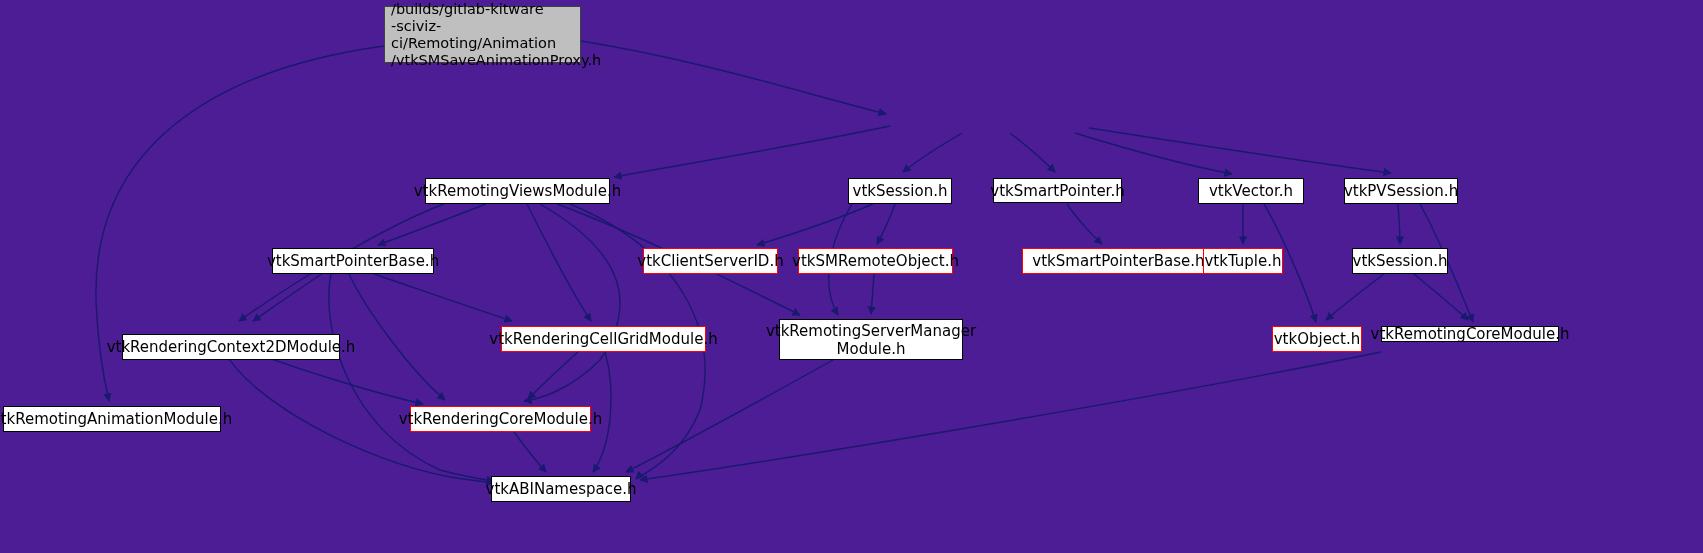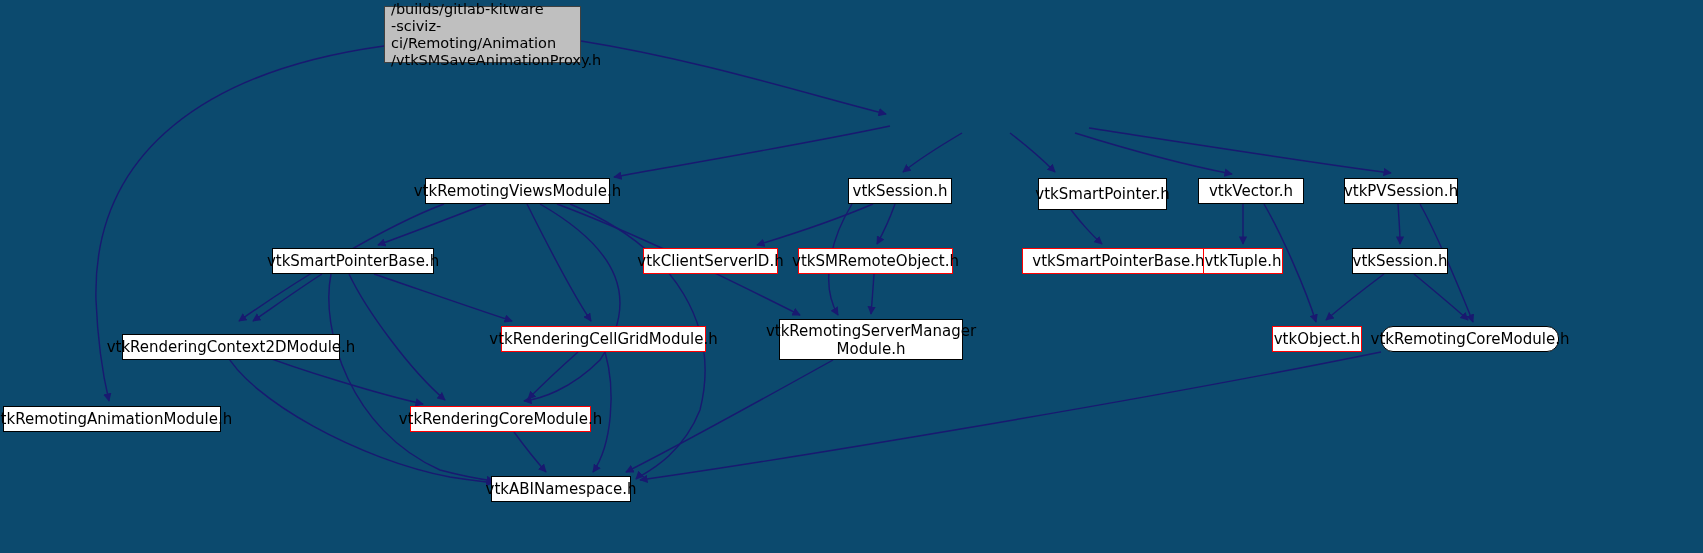--- a/index.html
+++ b/index.html
@@ -1,20 +1,20 @@
 <!DOCTYPE html>
 <html><head>
 <meta charset="utf-8">
 <style>
   html,body{margin:0;padding:0;background:#ffffff;}
   #graph{
     position:relative;
     width:1703px;
     height:553px;
-    background:#0c4a6e;
+    background:#4c1d95;
     font-family:"DejaVu Sans","Liberation Sans",sans-serif;
     overflow:hidden;
   }
   #edges{position:absolute;left:0;top:0;width:1703px;height:553px;}
   .node{
     position:absolute;
     box-sizing:border-box;
     display:flex;
     align-items:center;
     justify-content:center;
@@ -121,31 +121,31 @@
       <path d="M833,360 C770,395 680,445 626,472"></path>
 
       <path d="M1381,352 C1120,405 760,463 640,480"></path>
     </g>
   </svg>
 <div class="node title" style="left: 384px; top: 6px; width: 197px; height: 57px;">/builds/gitlab-kitware
 -sciviz-ci/Remoting/Animation
 /vtkSMSaveAnimationProxy.h</div>
     <div class="node" style="left: 425px; top: 178px; width: 185px; height: 26px;">vtkRemotingViewsModule.h</div>
     <div class="node" style="left: 848px; top: 178px; width: 104px; height: 26px;">vtkSession.h</div>
-    <div class="node" style="left: 993px; top: 178px; width: 129px; height: 32px; margin-left: 45px;">vtkSmartPointer.h</div>
+    <div class="node" style="left: 993px; top: 178px; width: 129px; height: 25px;">vtkSmartPointer.h</div>
     <div class="node" style="left: 1198px; top: 178px; width: 106px; height: 26px;">vtkVector.h</div>
     <div class="node" style="left: 1344px; top: 178px; width: 114px; height: 26px;">vtkPVSession.h</div>
     <div class="node" style="left: 272px; top: 248px; width: 162px; height: 26px;">vtkSmartPointerBase.h</div>
     <div class="node red" style="left: 643px; top: 248px; width: 135px; height: 26px;">vtkClientServerID.h</div>
     <div class="node red" style="left: 798px; top: 248px; width: 155px; height: 26px;">vtkSMRemoteObject.h</div>
     <div class="node red" style="left: 1022px; top: 248px; width: 193px; height: 26px;">vtkSmartPointerBase.h</div>
     <div class="node red" style="left: 1203px; top: 248px; width: 80px; height: 26px;">vtkTuple.h</div>
     <div class="node" style="left: 1352px; top: 248px; width: 96px; height: 26px;">vtkSession.h</div>
     <div class="node" style="left: 122px; top: 326px; width: 218px; height: 26px; margin-top: 8px;">vtkRenderingContext2DModule.h</div>
     <div class="node red" style="left: 501px; top: 326px; width: 205px; height: 26px;">vtkRenderingCellGridModule.h</div>
     <div class="node" style="left: 779px; top: 319px; width: 184px; height: 41px;">vtkRemotingServerManager
 Module.h</div>
     <div class="node red" style="left: 1272px; top: 326px; width: 90px; height: 26px;">vtkObject.h</div>
-    <div class="node" style="left: 1381px; top: 326px; width: 178px; height: 26px; border-radius: 12px;">vtkRemotingCoreModule.h</div>
+    <div class="node" style="left: 1381px; top: 326px; width: 178px; height: 16px;">vtkRemotingCoreModule.h</div>
     <div class="node" style="left: 3px; top: 406px; width: 218px; height: 26px;">vtkRemotingAnimationModule.h</div>
     <div class="node red" style="left: 410px; top: 406px; width: 181px; height: 26px;">vtkRenderingCoreModule.h</div>
     <div class="node" style="left: 491px; top: 476px; width: 140px; height: 26px;">vtkABINamespace.h</div>
   </div>
 
 </body></html>

